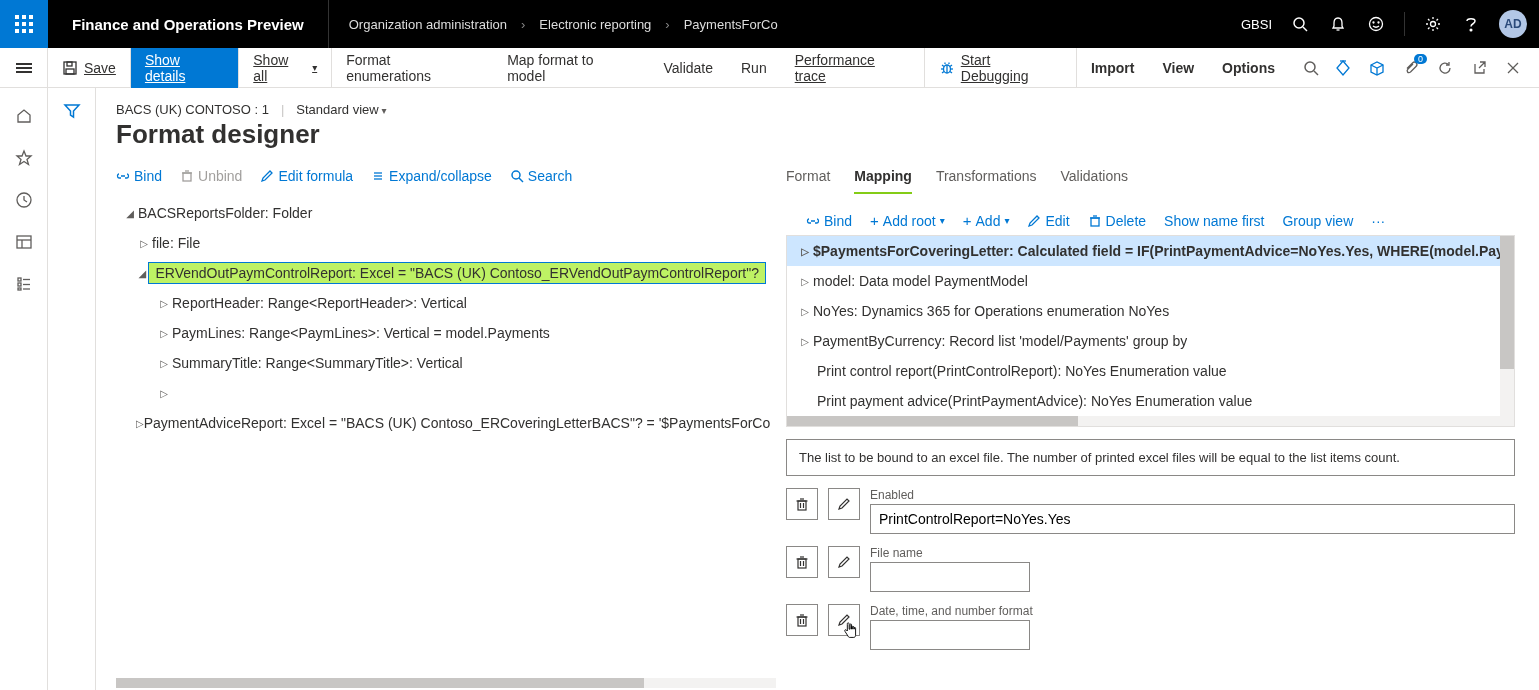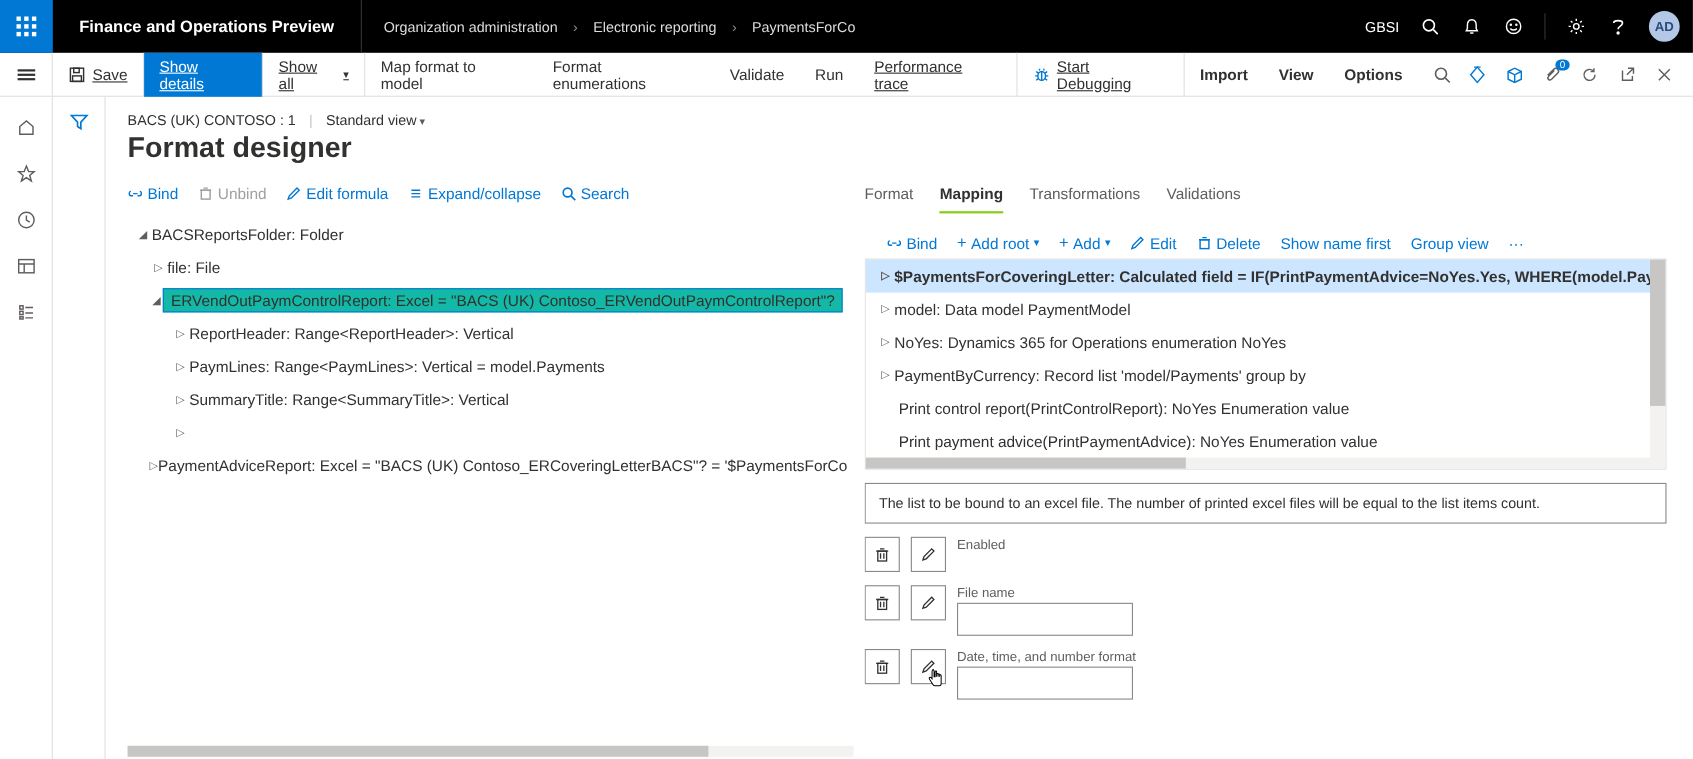--- a/index.html
+++ b/index.html
@@ -49,21 +49,21 @@
   .toolbar .tbtn.disabled { color:#a19f9d;}
   .tabs { display:flex; gap: 24px; padding: 6px 0 0 0; font-size:14px; color:#605e5c;}
   .tabs .tab { padding-bottom:8px; cursor:pointer;}
   .tabs .tab.active { color:#323130; border-bottom: 2px solid #84cc16; font-weight:600;}
   .tree { flex:1; overflow:auto; padding: 8px 20px 8px 20px; font-size:14px;}
   .node { display:flex; align-items:center; height: 30px; white-space:nowrap;}
   .exp { width:16px; text-align:center; color:#605e5c; font-size:10px; cursor:pointer; user-select:none;}
   .tree .lvl0 { padding-left: 6px;}
   .tree .lvl1 { padding-left: 20px;}
   .tree .lvl2 { padding-left: 40px;}
-  .node.selected .label { background:#14b8a6; border:1px solid #0078d4; padding:2px 6px;}
+  .node.selected .label { background:#bef264; border:1px solid #0078d4; padding:2px 6px;}
   .right-toolbar { display:flex; align-items:center; gap:18px; padding: 6px 20px; font-size:14px; color:#0078d4;}
   .right-toolbar .tbtn { display:flex; align-items:center; gap:4px; cursor:pointer;}
   .right-tree { position:relative; border:1px solid #e1dfdd; font-size:14px; margin-left:0;}
   .right-tree .node { padding-left: 10px;}
   .right-tree .node.hl { background:#cde6ff; font-weight:600;}
   .right-tree .node .label { overflow:hidden; text-overflow:ellipsis;}
   .right-tree .indent { padding-left: 30px;}
   .vscroll { position:absolute; right:0; top:0; width:14px; height:100%; background:#f3f2f1;}
   .vscroll-thumb { background:#c8c6c4; width:100%; height:70%;}
   .hscroll { height:10px; background:#f3f2f1; }
@@ -164,24 +164,24 @@
       <span>Save</span>
     </div>
     <div class="cmd primary sep">
         <span>Show details</span>
       </div>
     <div class="cmd sep">
         <span>Show all</span>
         <span style="font-size:10px;">▾</span>
       </div>
     <div class="cmd">
+        <span>Format enumerations</span>
+      </div>
+    <div class="cmd">
         <span>Map format to model</span>
-      </div>
-    <div class="cmd">
-        <span>Format enumerations</span>
       </div>
     <div class="cmd">
         <span>Validate</span>
       </div>
     <div class="cmd">
         <span>Run</span>
       </div>
     <div class="cmd sep">
         <span>Performance trace</span>
       </div>
@@ -477,20 +477,21 @@
                 <line x1="9.5" y1="7" x2="9.5" y2="12"></line>
               </svg>
             </div>
           <div class="iconbtn">
               <svg width="16" height="16" viewBox="0 0 16 16" fill="none" stroke="currentColor" stroke-width="1.2">
                 <path d="M3 13 L4 10 L11 3 L13 5 L6 12 Z"></path>
               </svg>
             </div>
           <div class="prop-col">
             <div class="prop-label">Enabled</div>
+            <input class="prop-input full" value="PrintControlReport=NoYes.Yes" style="">
           </div>
         </div>
 
         <div class="prop-row">
           <div class="iconbtn">
               <svg width="16" height="16" viewBox="0 0 16 16" fill="none" stroke="currentColor" stroke-width="1.2">
                 <rect x="4" y="5" width="8" height="9"></rect>
                 <line x1="2.5" y1="5" x2="13.5" y2="5"></line>
                 <line x1="6" y1="3" x2="10" y2="3"></line>
                 <line x1="6.5" y1="7" x2="6.5" y2="12"></line>

